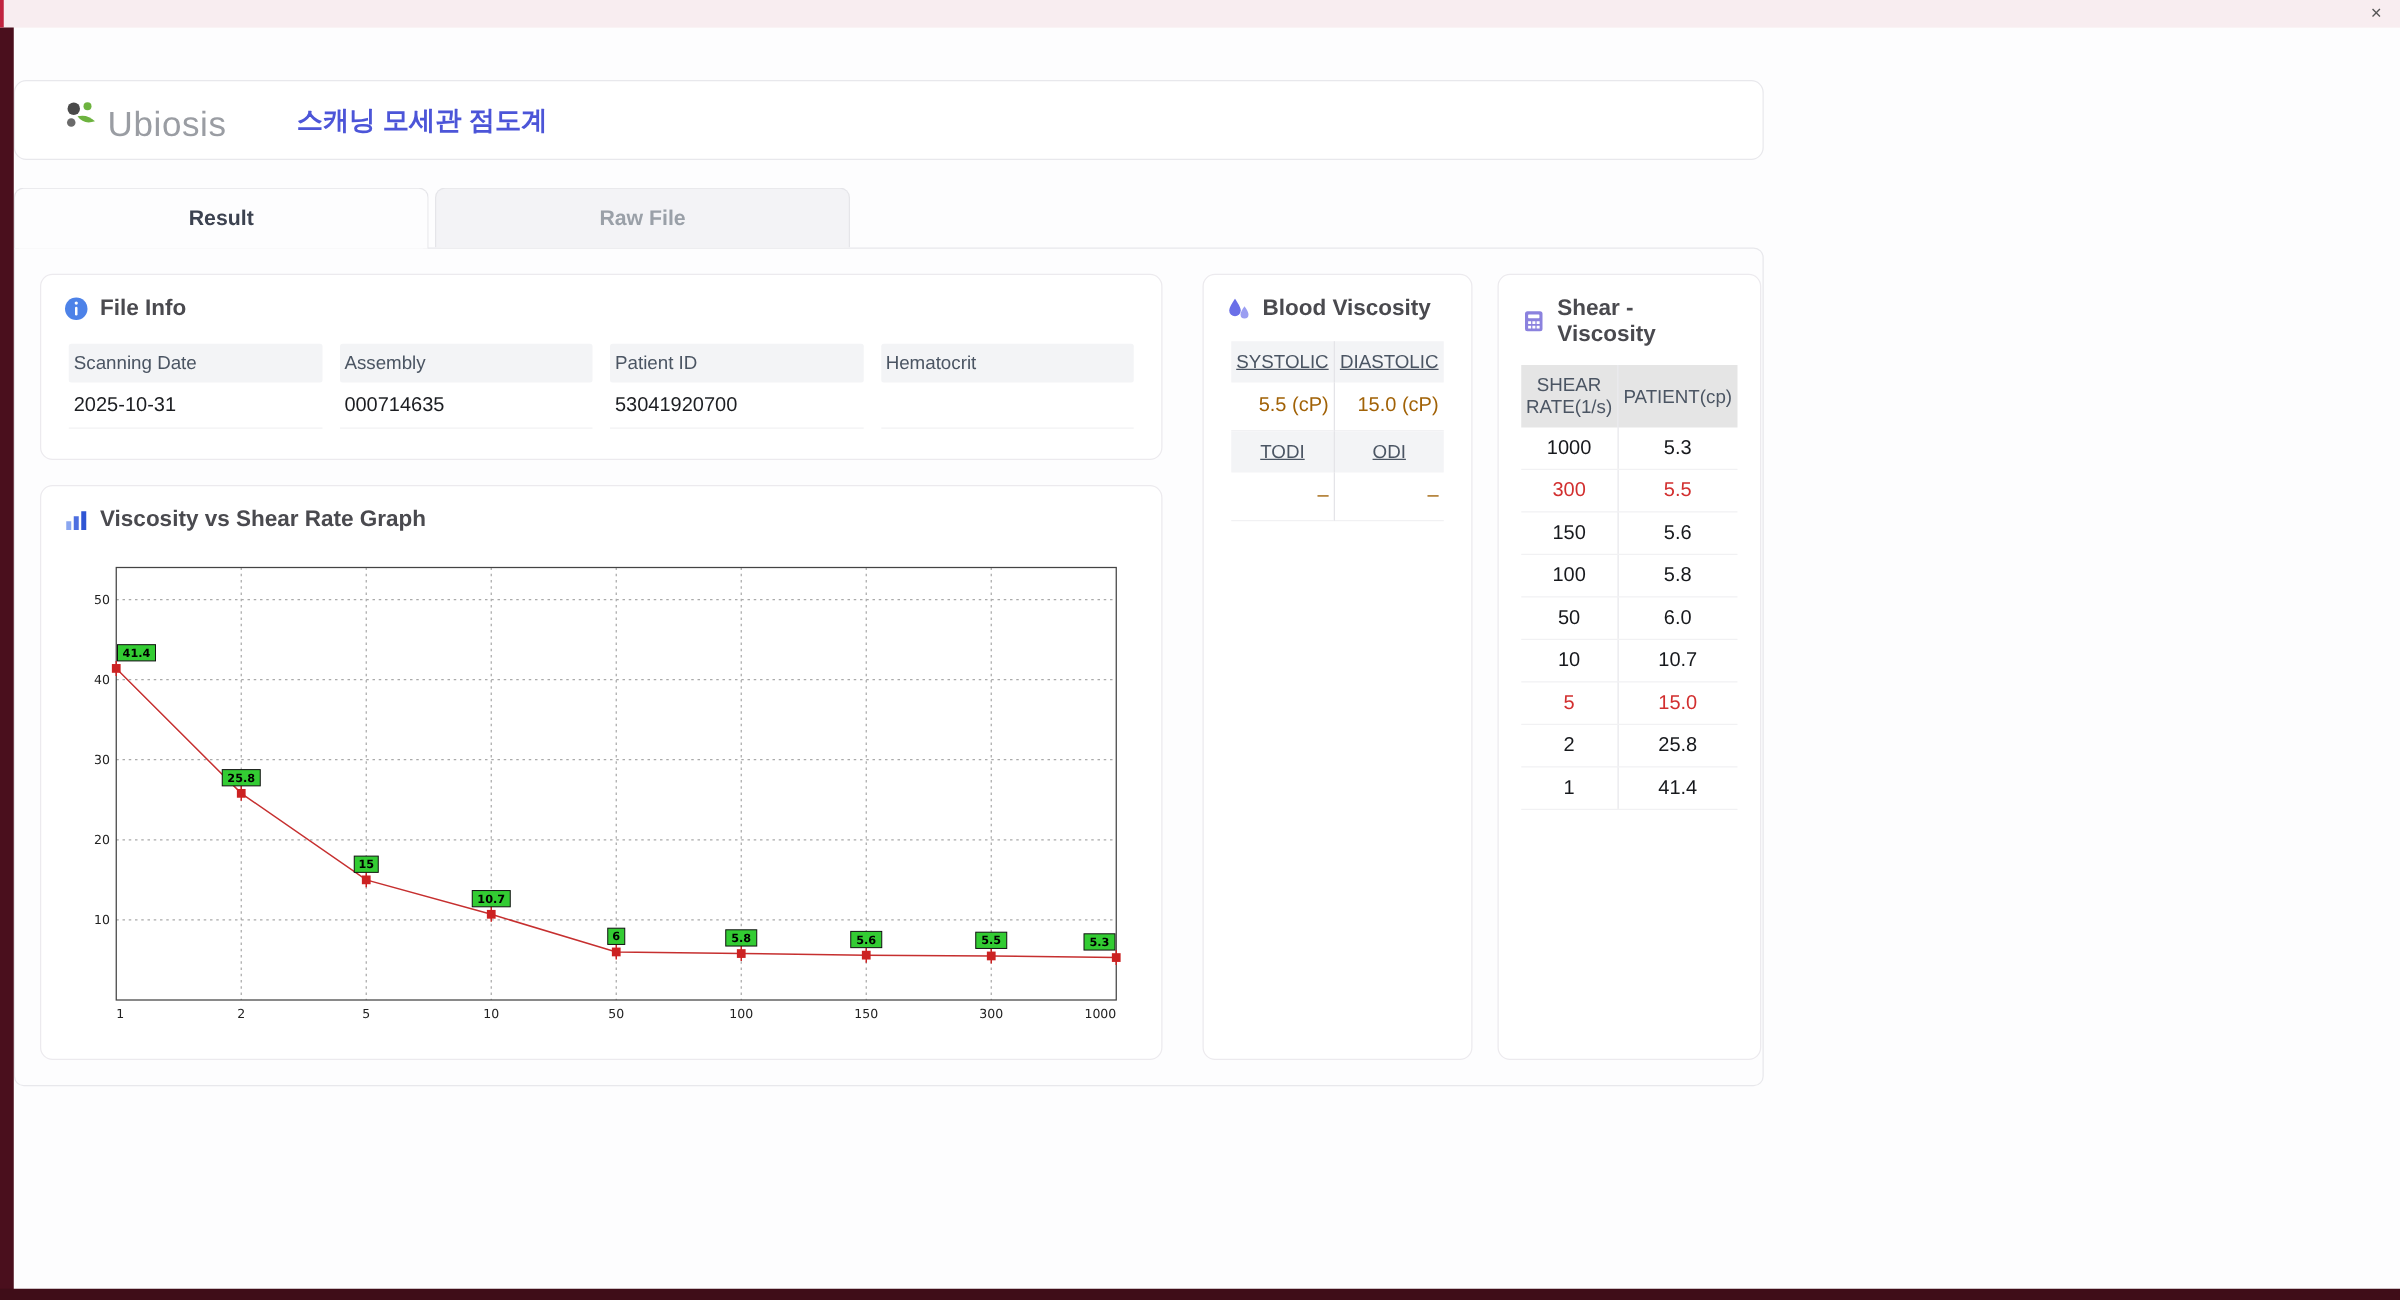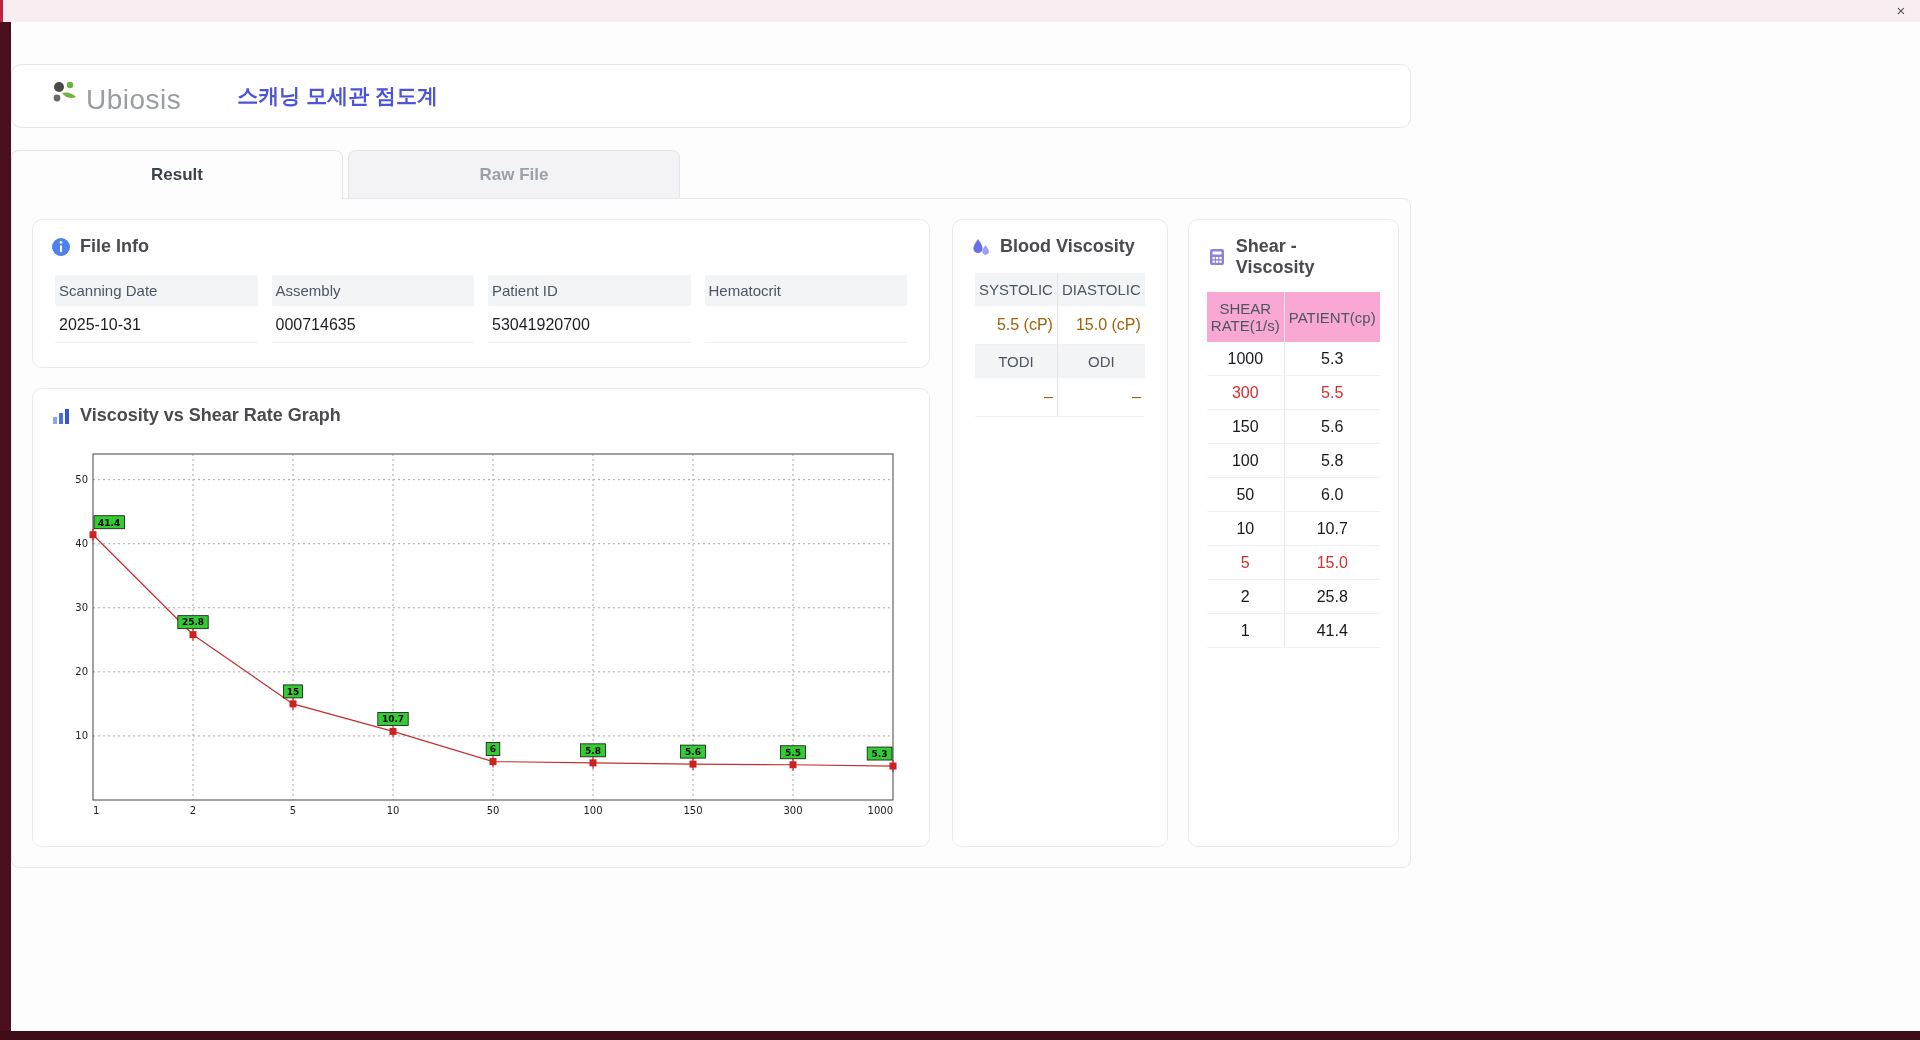--- a/index.html
+++ b/index.html
@@ -37,45 +37,45 @@
   .tab {
     width: 332px; height: 48px; border: 1px solid #e5e5e9; border-bottom: none;
     border-radius: 8px 8px 0 0; background: #f3f3f6; color: #9aa0a8;
     font-size: 17px; font-weight: bold; font-family: inherit; cursor: pointer;
   }
   .tab.active { background: #fdfdfe; color: #3c4250; margin-bottom: -1px; height: 49px; }
 
   
   .panel {
     border: 1px solid #e8e8ec; border-radius: 0 8px 8px 8px; background: #fdfdfe;
-    padding: 20px; display: flex; gap: 22px; position: relative; z-index: 1;
+    padding: 20px; display: flex; gap: 32px; position: relative; z-index: 1;
   }
   .col-left { width: 900px; display: flex; flex-direction: column; gap: 20px; }
   .col-right { flex: 1; display: flex; flex-direction: row; gap: 20px; }
 
   .card { background: #fff; border: 1px solid #eceaee; border-radius: 10px; padding: 16px 18px; }
   .card-title { display: flex; align-items: center; gap: 9px; font-size: 18px; font-weight: bold; color: #4a4a4f; margin-bottom: 14px; }
   .card-title .icn { display: inline-flex; width: 20px; height: 20px; }
 
   
   .fi-grid { display: grid; grid-template-columns: repeat(4, 1fr); gap: 14px; padding: 4px 4px 8px; }
   .fi-label { background: #f3f4f6; text-align: left; padding: 7px 4px; font-size: 15px; color: #4b5563; border-radius: 2px; }
   .fi-value { text-align: left; padding: 10px 4px 8px; font-size: 16px; color: #1c1e22; border-bottom: 1px solid #f2f2f4; min-height: 36px; }
 
   
   .bv-grid { display: grid; grid-template-columns: 1fr 1fr; padding: 2px 4px; }
   .bv-cell { text-align: center; font-size: 15px; padding: 8px 4px; }
-  .bv-cell.lbl { background: #f3f4f6; color: #4b5563; }
+  .bv-cell.lbl { background: #f3f4f6; color: #4b5563; text-decoration: underline; }
   .bv-cell.val { color: #a16207; font-size: 16px; padding: 10px 4px; border-bottom: 1px solid #f1f1f3; text-align: right; }
   .bv-cell.left { border-right: 1px solid #e4e4e8; }
 
   
   table.shear { width: 100%; border-collapse: collapse; }
   table.shear th {
-    background: #f9a8d4; font-weight: normal; color: #4b5563; font-size: 15px; padding: 8px 4px;
+    background: #e5e5e5; font-weight: normal; color: #4b5563; font-size: 15px; padding: 8px 4px;
   }
   table.shear td { text-align: center; font-size: 16px; color: #17191d; padding: 7.5px 4px; border-bottom: 1px solid #f1f1f3; }
   table.shear th:first-child, table.shear td:first-child { border-right: 1px solid #e8e8ec; width: 50%; }
   tr.hl td { color: #d22f2f; }
 
   .chart-wrap { padding: 4px 6px 0; }
 </style>
 </head>
 <body>
 

